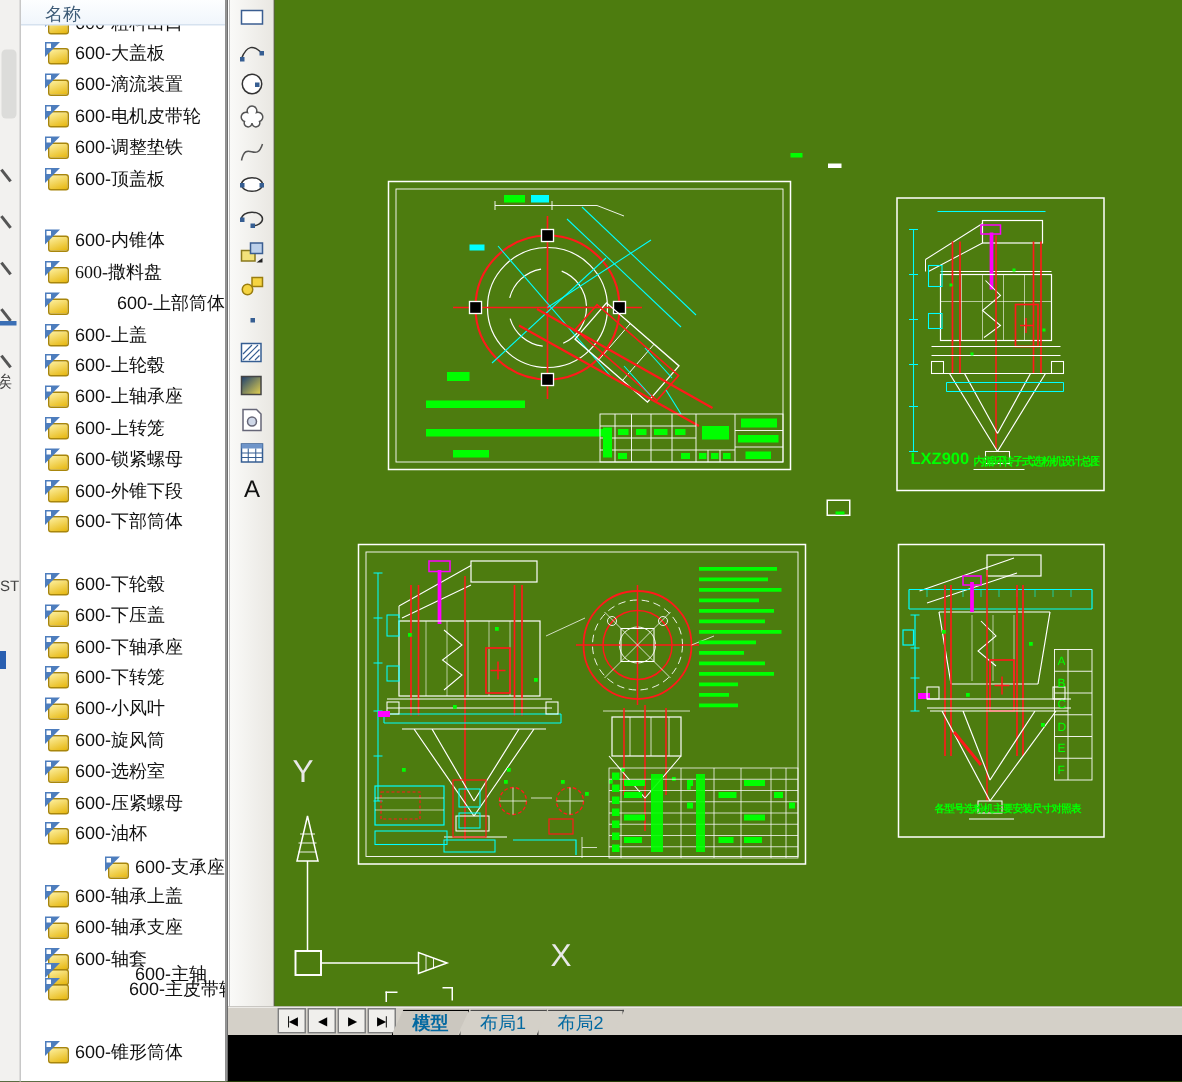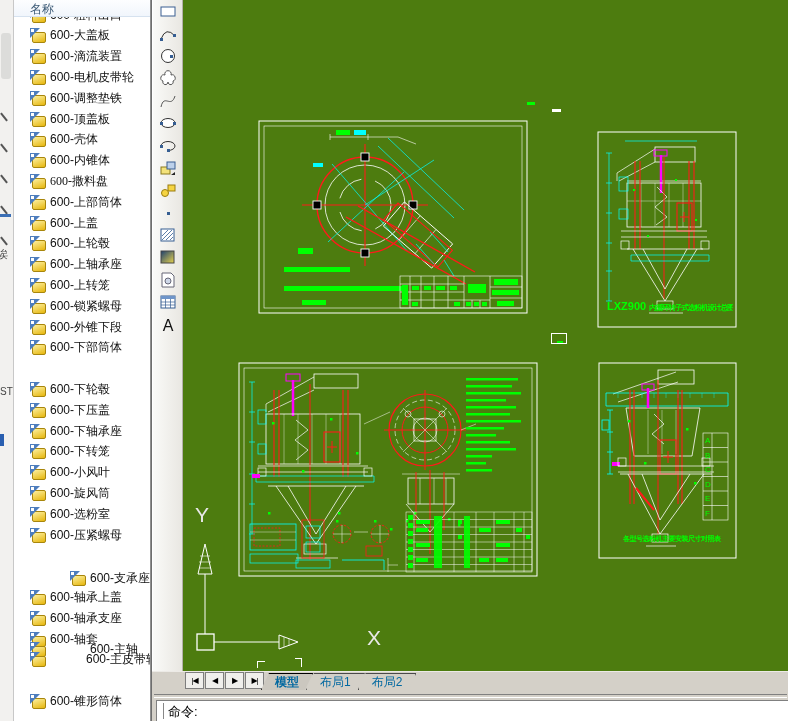--- a/index.html
+++ b/index.html
@@ -109,39 +109,33 @@
           <i></i>
         </span>
     <span class="file-label">600-调整垫铁</span>
   </div>
       <div class="file-row" style="top: 108.6px;">
     <span class="dwgicon">
           <i></i>
         </span>
     <span class="file-label">600-顶盖板</span>
   </div>
-      <div class="file-row" style="top: 129.4px;">
-    <span class="dwgicon">
-          <i></i>
-        </span>
-    <span class="file-label">600-壳体</span>
-  </div>
       <div class="file-row" style="top: 150.2px;">
     <span class="dwgicon">
           <i></i>
         </span>
     <span class="file-label">600-内锥体</span>
   </div>
       <div class="file-row" style="top: 171px; font-family: Liberation Serif, serif;">
     <span class="dwgicon">
           <i></i>
         </span>
     <span class="file-label">600-撒料盘</span>
   </div>
-      <div class="file-row" style="top: 191.8px;">
+      <div class="file-row" style="top: 191.8px; justify-content: space-between;">
     <span class="dwgicon">
           <i></i>
         </span>
     <span class="file-label">600-上部筒体</span>
   </div>
       <div class="file-row" style="top: 212.6px;">
     <span class="dwgicon">
           <i></i>
         </span>
     <span class="file-label">600-上盖</span>
@@ -222,20 +216,26 @@
     <span class="dwgicon">
           <i></i>
         </span>
     <span class="file-label">600-选粉室</span>
   </div>
       <div class="file-row" style="top: 524.6px;">
     <span class="dwgicon">
           <i></i>
         </span>
     <span class="file-label">600-压紧螺母</span>
+  </div>
+      <div class="file-row" style="top: 545.4px;">
+    <span class="dwgicon">
+          <i></i>
+        </span>
+    <span class="file-label">600-油杯</span>
   </div>
       <div class="file-row" style="top: 568px; margin-left: 40px;">
     <span class="dwgicon">
           <i></i>
         </span>
     <span class="file-label">600-支承座</span>
   </div>
       <div class="file-row" style="top: 587px;">
     <span class="dwgicon">
           <i></i>
@@ -713,20 +713,13 @@
       <div class="navbtn">|◀</div>
       <div class="navbtn">◀</div>
       <div class="navbtn">▶</div>
       <div class="navbtn">▶|</div>
     </div>
     <div class="tab active">模型</div>
     <div class="tab">布局1</div>
     <div class="tab">布局2</div>
   </div>
 
-  <div class="cmdline">
-    <div class="cmd-groove"></div>
-    <div class="cmd-area">
-      <span class="grip"></span>
-      <span class="prompt">命令:</span>
-    </div>
-  </div>
 </div>
 
 </body></html>

